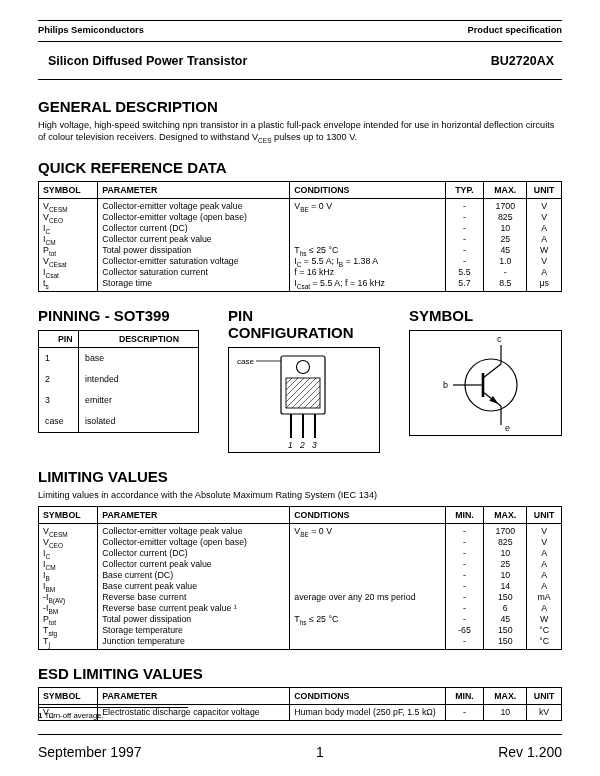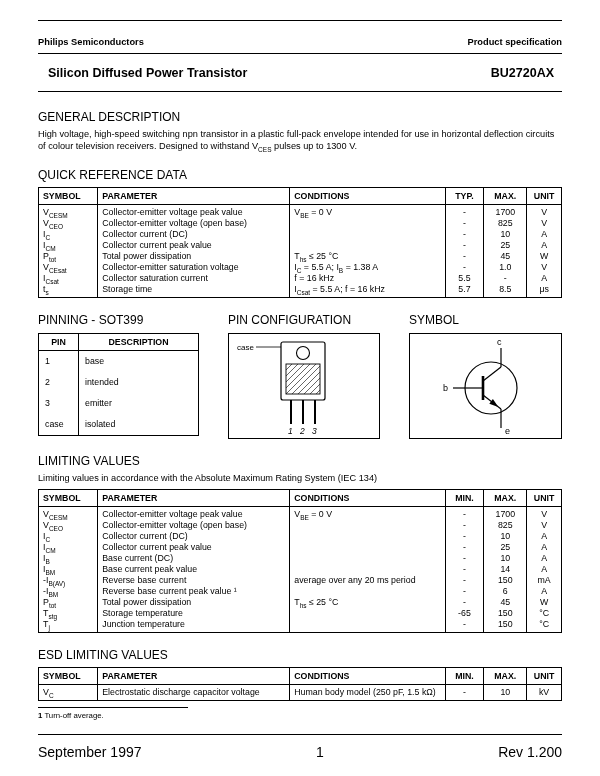--- a/index.html
+++ b/index.html
@@ -1,45 +1,45 @@
 <!DOCTYPE html>
 <html><head>
 <meta charset="utf-8">
 <style>
   * { margin:0; padding:0; box-sizing:border-box; }
   html,body { background:#fff; }
   body { width:600px; height:776px; font-family:"Liberation Sans", sans-serif; color:#000; overflow:hidden; }
   .page { position:relative; width:600px; height:776px; padding:20px 38px 0 38px; }
 
   .top-rule { border-top:1px solid #000; }
-  .header-row { display:flex; justify-content:space-between; font-size:9.3px; font-weight:bold; padding:4px 0 6px;margin-top:12px; }
+  .header-row { display:flex; justify-content:space-between; font-size:9.3px; font-weight:bold; padding:4px 0 6px; }
   .title-band { border-top:1px solid #000; border-bottom:1px solid #000; display:flex; justify-content:space-between; align-items:center; height:39px; padding:0 8px 0 10px; }
   .title-main, .part-number { font-size:12.5px; font-weight:bold; }
 
-  h2.section { font-size:12px; font-weight:normal; margin:15px 0 5px; }
+  h2.section { font-size:15px; font-weight:bold; margin:15px 0 5px; }
   h2.first { margin-top:18px; }
   .body-text { font-size:9.2px; line-height:1.3; }
 
   .dtable { width:100%; border-collapse:collapse; table-layout:fixed; border:1.5px solid #000; font-size:8.8px; margin-top:4px; }
   .dtable th { font-weight:bold; text-align:left; padding:3px 4px; border-bottom:1px solid #000; }
   .dtable td { padding:0 4px; line-height:1.25; vertical-align:top; }
   .dtable th + th, .dtable td + td { border-left:1px solid #000; }
   .dtable tbody tr:first-child td { padding-top:2px; }
   .dtable tbody tr:last-child td { padding-bottom:2px; }
   .num { text-align:center; }
   th.num { text-align:center; }
   sub { font-size:6.5px; line-height:0; }
 
   .fig-row { display:flex; gap:29px; margin-top:15px; align-items:flex-start; }
   .fig-col h2.section { margin:0 0 6px 0; }
   .col-pinning { width:172px; }
   .col-pincfg { width:158px; }
   .col-symbol { width:164px; }
   .pin-table { width:160px; border-collapse:collapse; table-layout:fixed; border:1.5px solid #000; font-size:8.8px; }
-  .pin-table th { font-weight:bold; text-align:center; padding:3px 6px; border-bottom:1px solid #000; }
+  .pin-table th { font-weight:bold; text-align:right; padding:3px 19px; border-bottom:1px solid #000; }
   .pin-table td { padding:5px 6px 6px; vertical-align:top; }
   .pin-table th + th, .pin-table td + td { border-left:1px solid #000; }
   .fig-box { border:1px solid #000; height:106px; display:flex; align-items:center; justify-content:center; }
   svg text { font-family:"Liberation Sans", sans-serif; fill:#000; }
 
   .footnote-block { position:absolute; left:38px; right:38px; bottom:56px; }
   .footnote-rule { width:150px; border-top:1px solid #000; margin-bottom:3px; }
   .footnote-text { font-size:7.8px; }
   .footer-block { position:absolute; left:38px; right:38px; bottom:16px; }
   .footer-rule { border-top:1px solid #000; }

